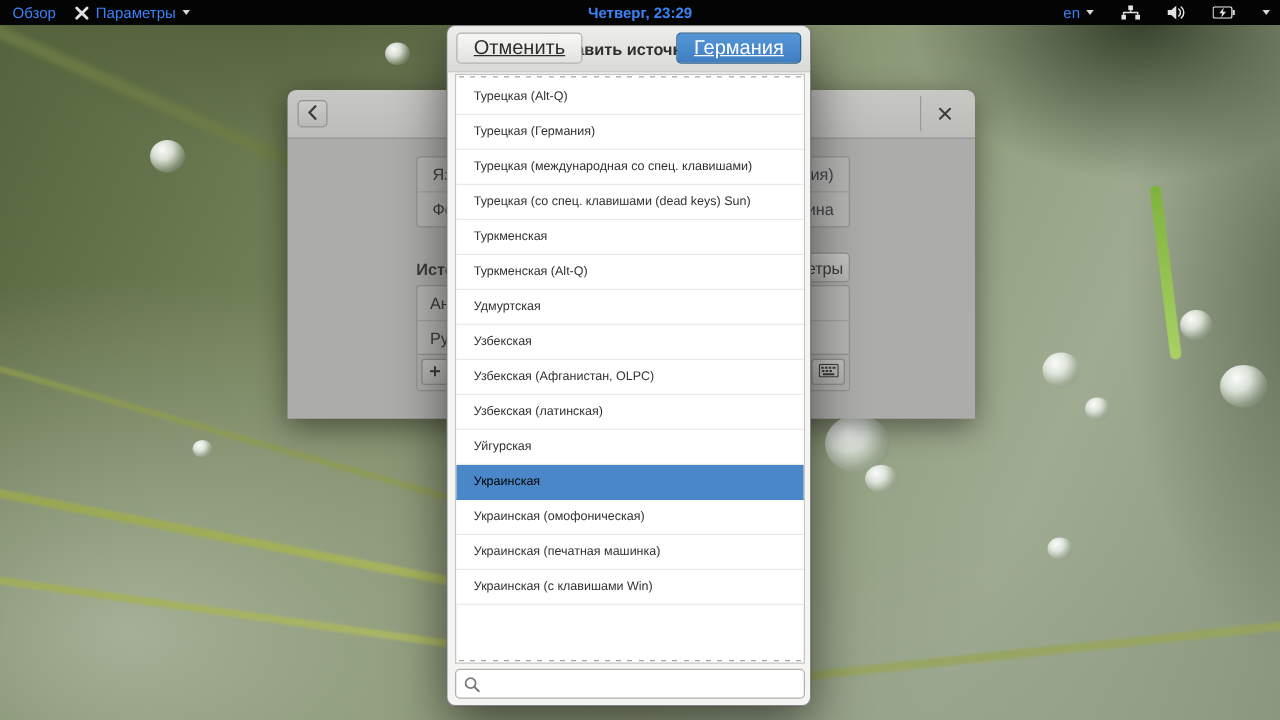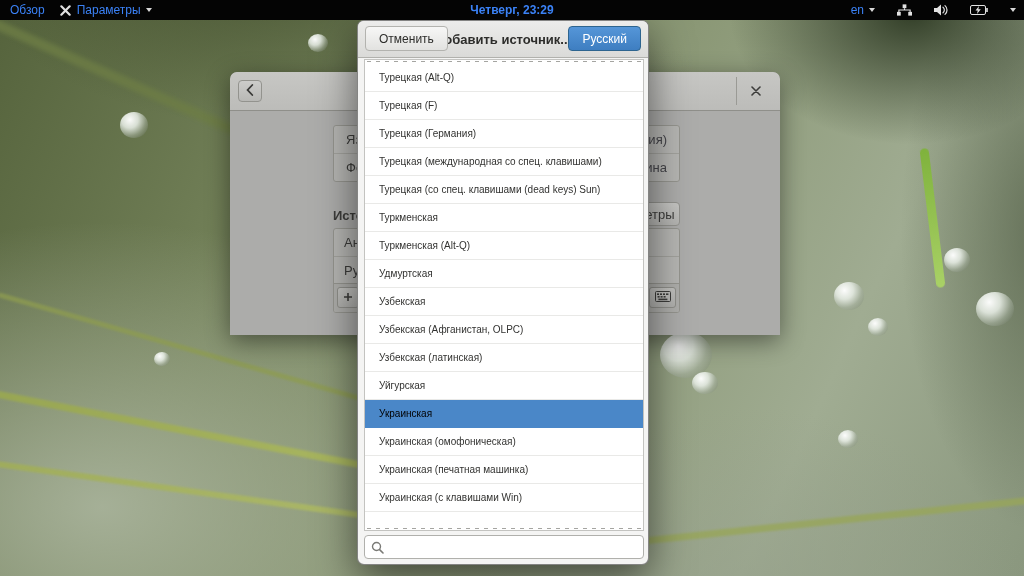--- a/index.html
+++ b/index.html
@@ -75,22 +75,22 @@
   .tool-btn.kbd{right:3px;width:27px;}
 
   
   .dialog{position:absolute;left:357px;top:20px;width:292px;height:545px;background:#f4f4f3;
     border:1px solid rgba(20,20,20,.5);border-radius:7px;box-sizing:border-box;
     box-shadow:0 14px 42px rgba(0,0,0,.55);z-index:30;}
   .d-hbar{position:absolute;left:0;top:0;right:0;height:36px;background:linear-gradient(#ececeb,#dadad8);
     border-bottom:1px solid #b1b1ad;border-radius:6px 6px 0 0;}
   .d-title{position:absolute;left:0;right:0;top:0;height:36px;display:flex;align-items:center;justify-content:center;
     font-size:13px;font-weight:bold;color:#2d2d2b;pointer-events:none;}
-  .btn{font-size:12px;height:25px;border-radius:4px;display:inline-flex;align-items:center;
-    padding:4px 13px;box-sizing:border-box;}
+  .btn{font-size:16px;height:25px;border-radius:4px;display:inline-flex;align-items:center;
+    padding:4px 13px;box-sizing:border-box;text-decoration:underline;}
   .btn-cancel{position:absolute;left:7px;top:5px;background:linear-gradient(#f7f7f6,#e2e2e0);
     border:1px solid #b3b3af;color:#2d2d2b;}
   .btn-add{position:absolute;right:7px;top:5px;background:linear-gradient(#5596d8,#3e7ec1);
     border:1px solid #2d648f;color:#ffffff;}
   .list-frame{position:absolute;left:6px;top:38px;width:280px;height:472px;background:#ffffff;
     border:1px solid #c3c3c0;box-sizing:border-box;overflow:hidden;}
   .list-scroll{position:absolute;inset:0;padding-top:4px;}
   .list-row{height:28px;box-sizing:border-box;display:flex;align-items:center;padding-left:14px;
     font-size:10px;color:#323230;border-bottom:1px solid #e9e9e7;background:#fff;}
   .list-row.selected{background:#4a87c8;border-bottom-color:#4a87c8;color:#000000;}
@@ -241,31 +241,28 @@
           </span>
         </div>
       </div>
     </div>
   </div>
 
   <div class="dialog">
     <div class="d-hbar">
       <div class="d-title">Добавить источник...</div>
       <button class="btn btn-cancel">Отменить</button>
-      <button class="btn btn-add">Русский</button>
+      <button class="btn btn-add">Германия</button>
     </div>
 
     <div class="list-frame">
       <div class="undershoot top"></div>
       <div class="list-scroll">
           <div class="list-row">
             <span>Турецкая (Alt-Q)</span>
-          </div>
-          <div class="list-row">
-            <span>Турецкая (F)</span>
           </div>
           <div class="list-row">
             <span>Турецкая (Германия)</span>
           </div>
           <div class="list-row">
             <span>Турецкая (международная со спец. клавишами)</span>
           </div>
           <div class="list-row">
             <span>Турецкая (со спец. клавишами (dead keys) Sun)</span>
           </div>

